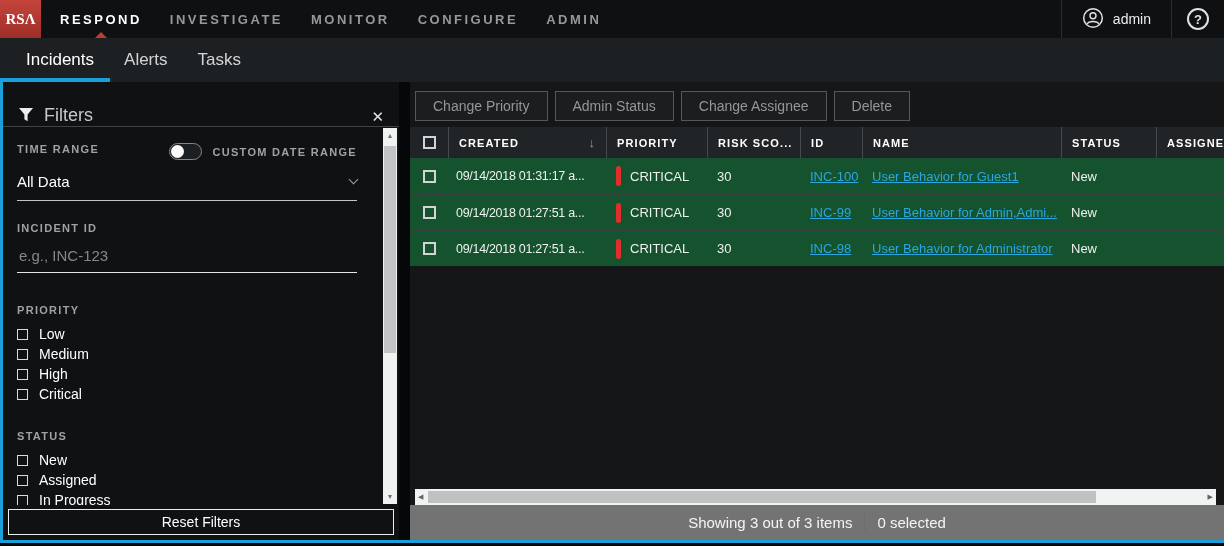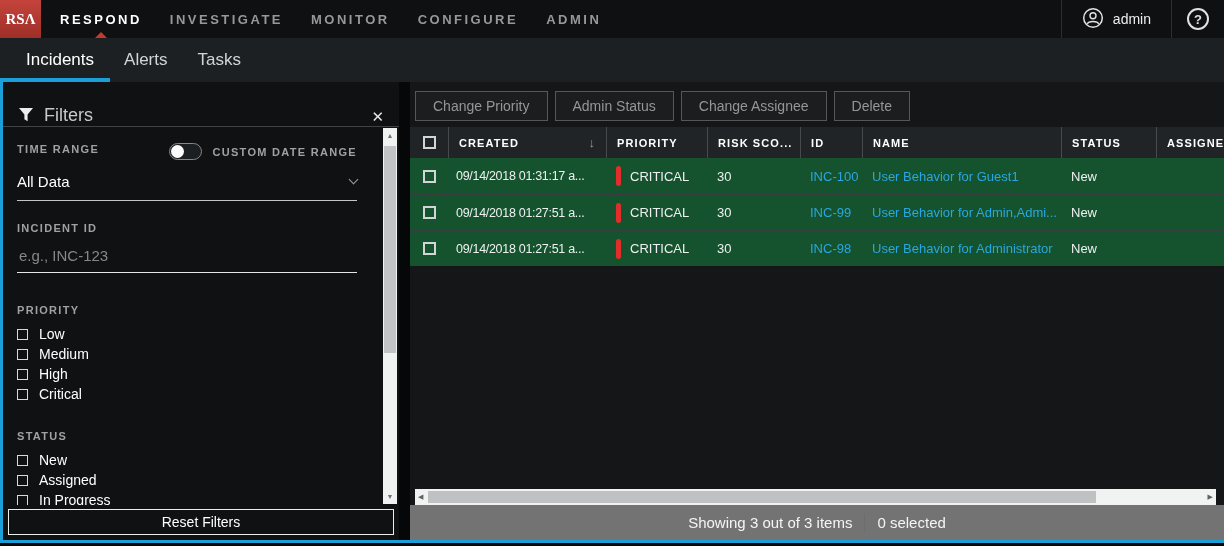--- a/index.html
+++ b/index.html
@@ -88,21 +88,21 @@
   .w-id { width:62px; } .w-name { width:199px; } .w-status { width:95px; } .w-assignee { flex:1; }
   .sort-ic { margin-left:auto; margin-right:10px; color:#9a9da0; font-size:13px; font-weight:normal; }
   .trow { height:36px; display:flex; align-items:stretch; background:#14532d; }
   .trow + .trow { border-top:1px solid #3a3d3f; }
   .tcell { display:flex; align-items:center; padding-left:10px; color:#eff0f1; font-size:13px;
            overflow:hidden; white-space:nowrap; }
   .tcell.w-check { padding-left:0; justify-content:center; }
   .tcell.w-created { font-size:12.5px; letter-spacing:-0.3px; padding-left:8px; }
   .table-cb { width:13px; height:13px; border:2px solid #d2d4d5; background:transparent; cursor:pointer; flex:none; }
   .pbar { width:5px; height:20px; border-radius:2.5px; background:#e22e2b; margin-right:9px; flex:none; }
-  .link { color:#2ba6df; cursor:pointer; }
+  .link { color:#2ba6df; text-decoration:underline; cursor:pointer; }
   .hscroll { position:absolute; left:5px; top:407px; width:801px; height:16px; background:#f1f2f2; }
   .hs-arrow { position:absolute; top:0; height:100%; display:flex; align-items:center;
            font-size:7px; color:#606365; padding:0 3px; cursor:pointer; }
   .hs-arrow.left { left:0; } .hs-arrow.right { right:0; }
   .hs-thumb { position:absolute; left:13px; top:2px; width:668px; height:12px; background:#c0c1c2; cursor:grab; }
   .main-footer { position:absolute; left:0; bottom:0; width:100%; height:35px; display:flex;
            align-items:center; justify-content:center; color:#f4f5f5; font-size:15px; background:#737373; }
   .foot-sep { width:1px; height:17px; background:#6b6e70; margin:0 12px; }
   .bottom-accent { position:absolute; top:540px; left:0; width:100%; height:3px; background:#1b9fd8; }
 </style>

